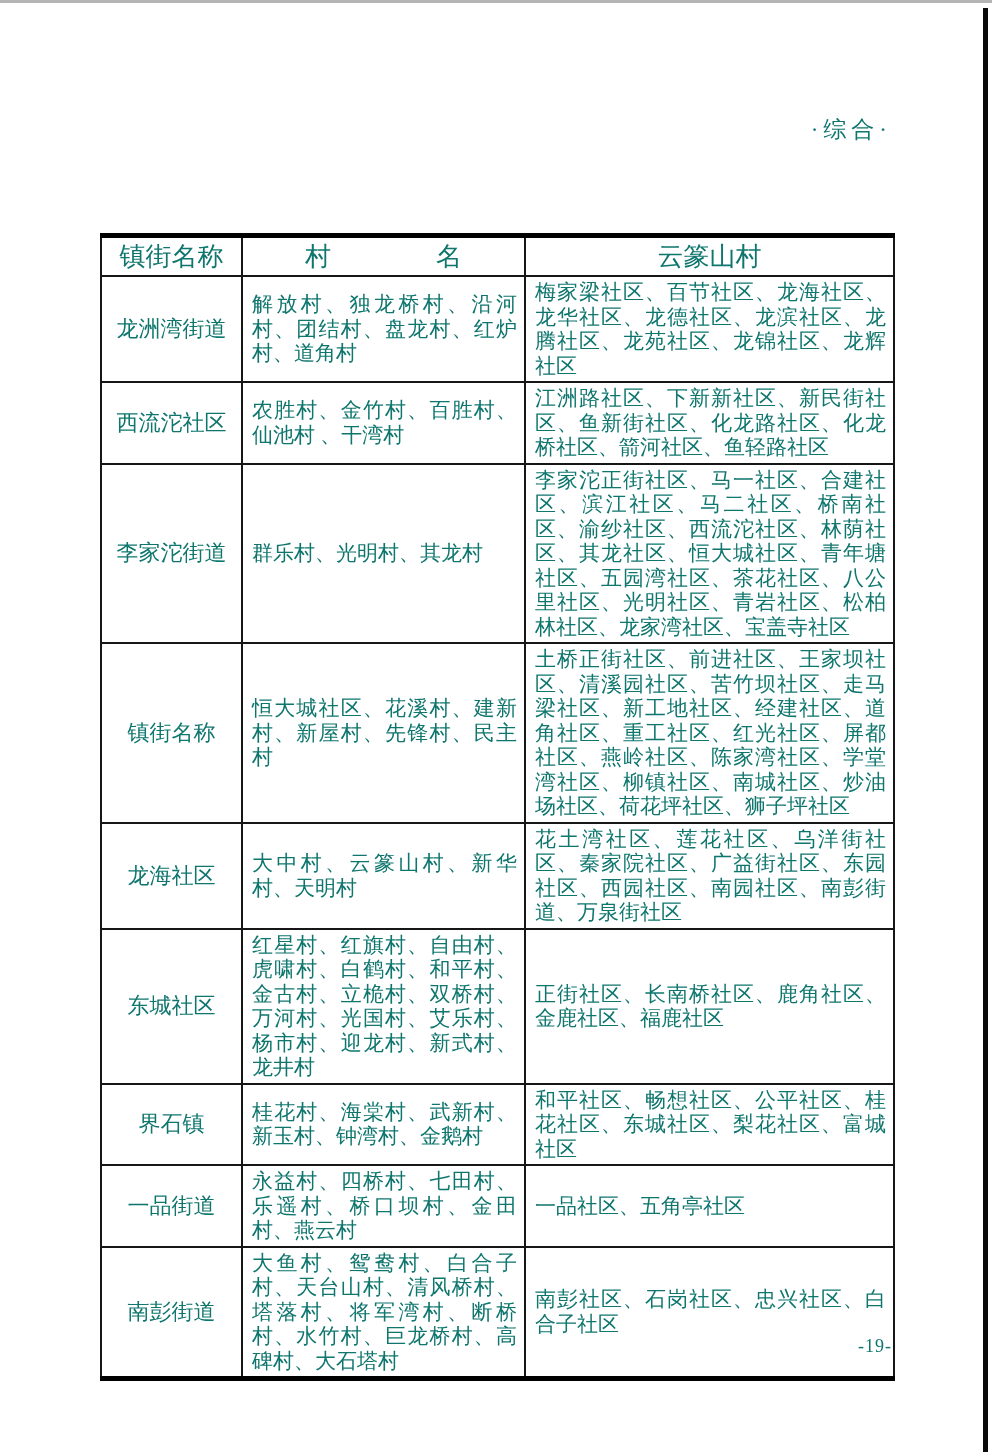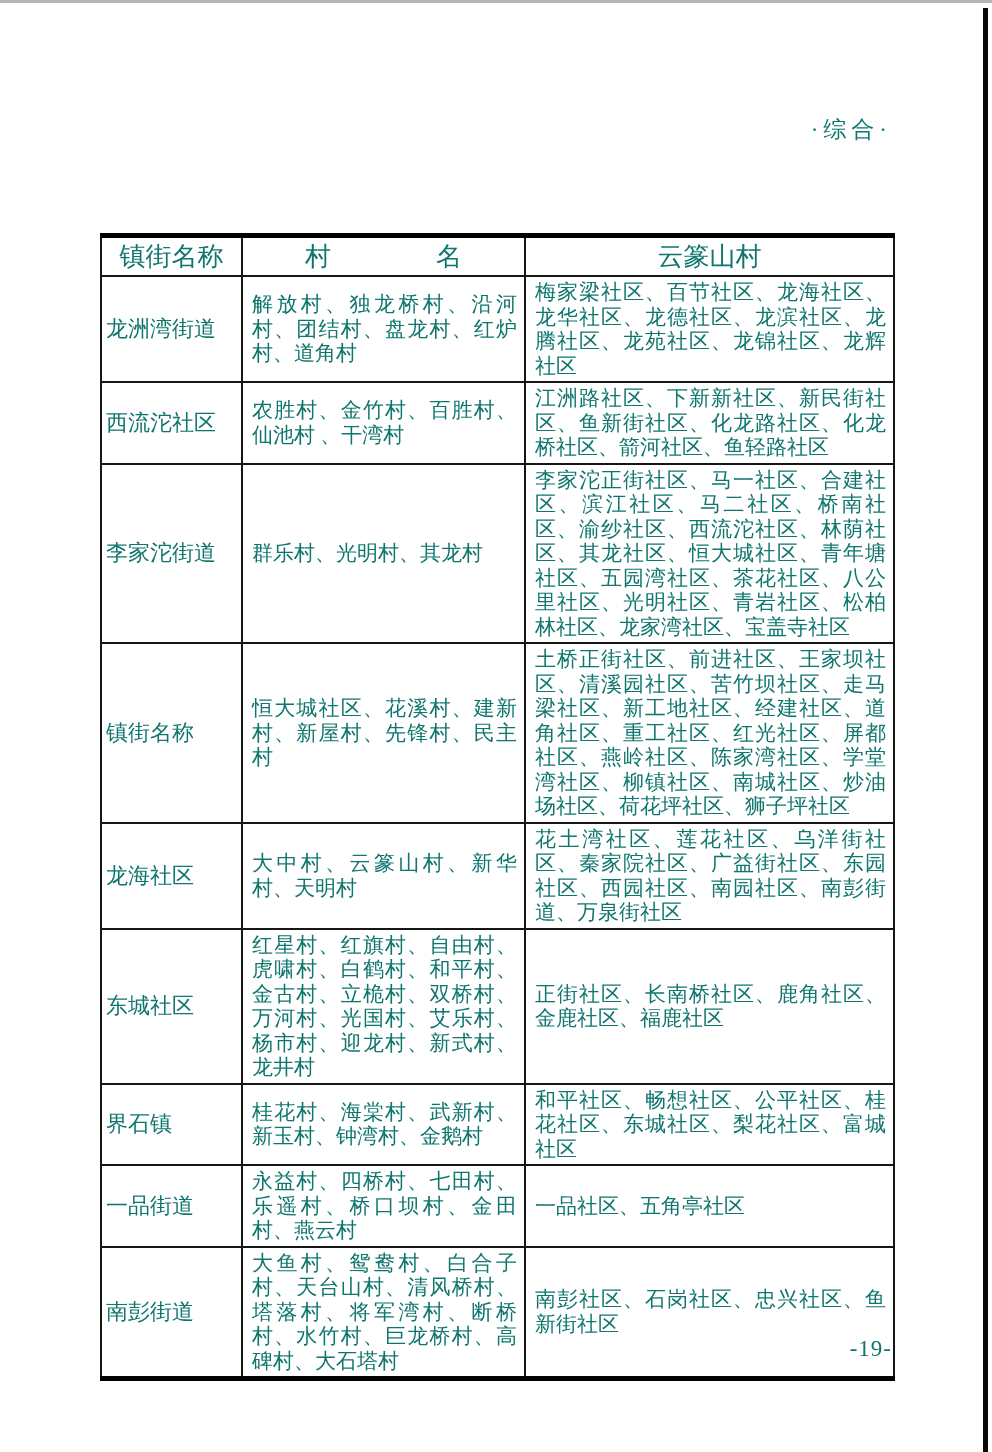--- a/index.html
+++ b/index.html
@@ -75,36 +75,37 @@
     font-size: 26px;
     text-align: center;
     padding: 1px 4px;
   }
   .village-header {
     display: flex;
     justify-content: space-between;
     padding: 0 58px;
   }
   td.street-cell {
+    text-align: center;
     font-size: 22px;
     padding: 7px 4px;
   }
   td.villages-cell, td.committees-cell {
     font-size: 21px;
     line-height: 24.5px;
     text-align: justify;
     text-justify: inter-character;
     line-break: strict;
     padding: 3px 7px 3px 9px;
   }
   .page-number {
     position: absolute;
     top: 1336px;
     right: 100px;
-    font-size: 23px;
+    font-size: 18px;
     letter-spacing: 1px;
   }
 </style>
 </head>
 <body>
 
 <div class="page">
   <div class="scan-top-strip"></div>
   <div class="scan-right-bar"></div>
 
@@ -166,19 +167,19 @@
         <td class="committees-cell">和平社区、畅想社区、公平社区、桂花社区、东城社区、梨花社区、富城社区</td>
       </tr>
       <tr>
         <td class="street-cell">一品街道</td>
         <td class="villages-cell">永益村、四桥村、七田村、乐遥村、桥口坝村、金田村、燕云村</td>
         <td class="committees-cell">一品社区、五角亭社区</td>
       </tr>
       <tr>
         <td class="street-cell">南彭街道</td>
         <td class="villages-cell">大鱼村、鸳鸯村、白合子村、天台山村、清风桥村、塔落村、将军湾村、断桥村、水竹村、巨龙桥村、高碑村、大石塔村</td>
-        <td class="committees-cell">南彭社区、石岗社区、忠兴社区、鱼新街社区</td>
+        <td class="committees-cell">南彭社区、石岗社区、忠兴社区、白合子社区</td>
       </tr>
     </tbody>
   </table>
 
   <div class="page-number">-19-</div>
 </div>
 
 </body></html>

